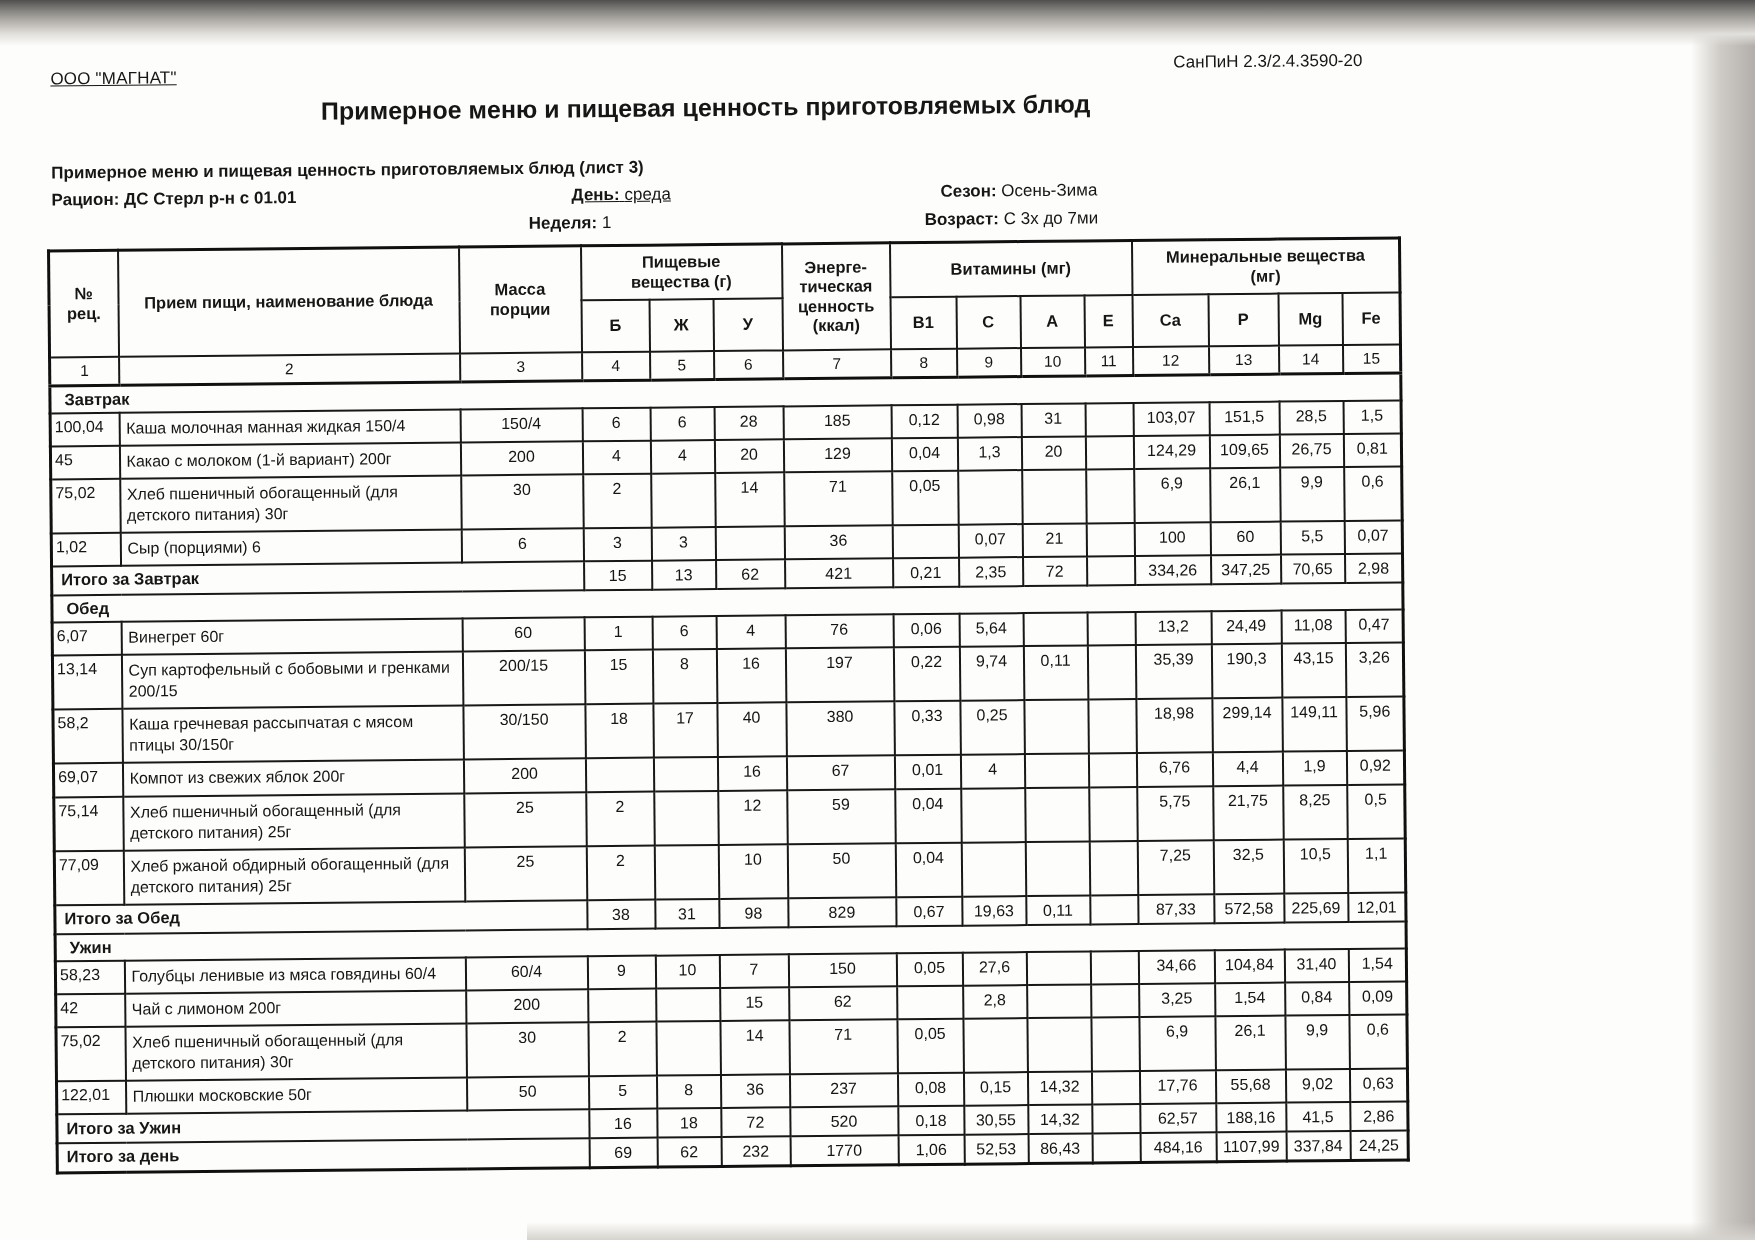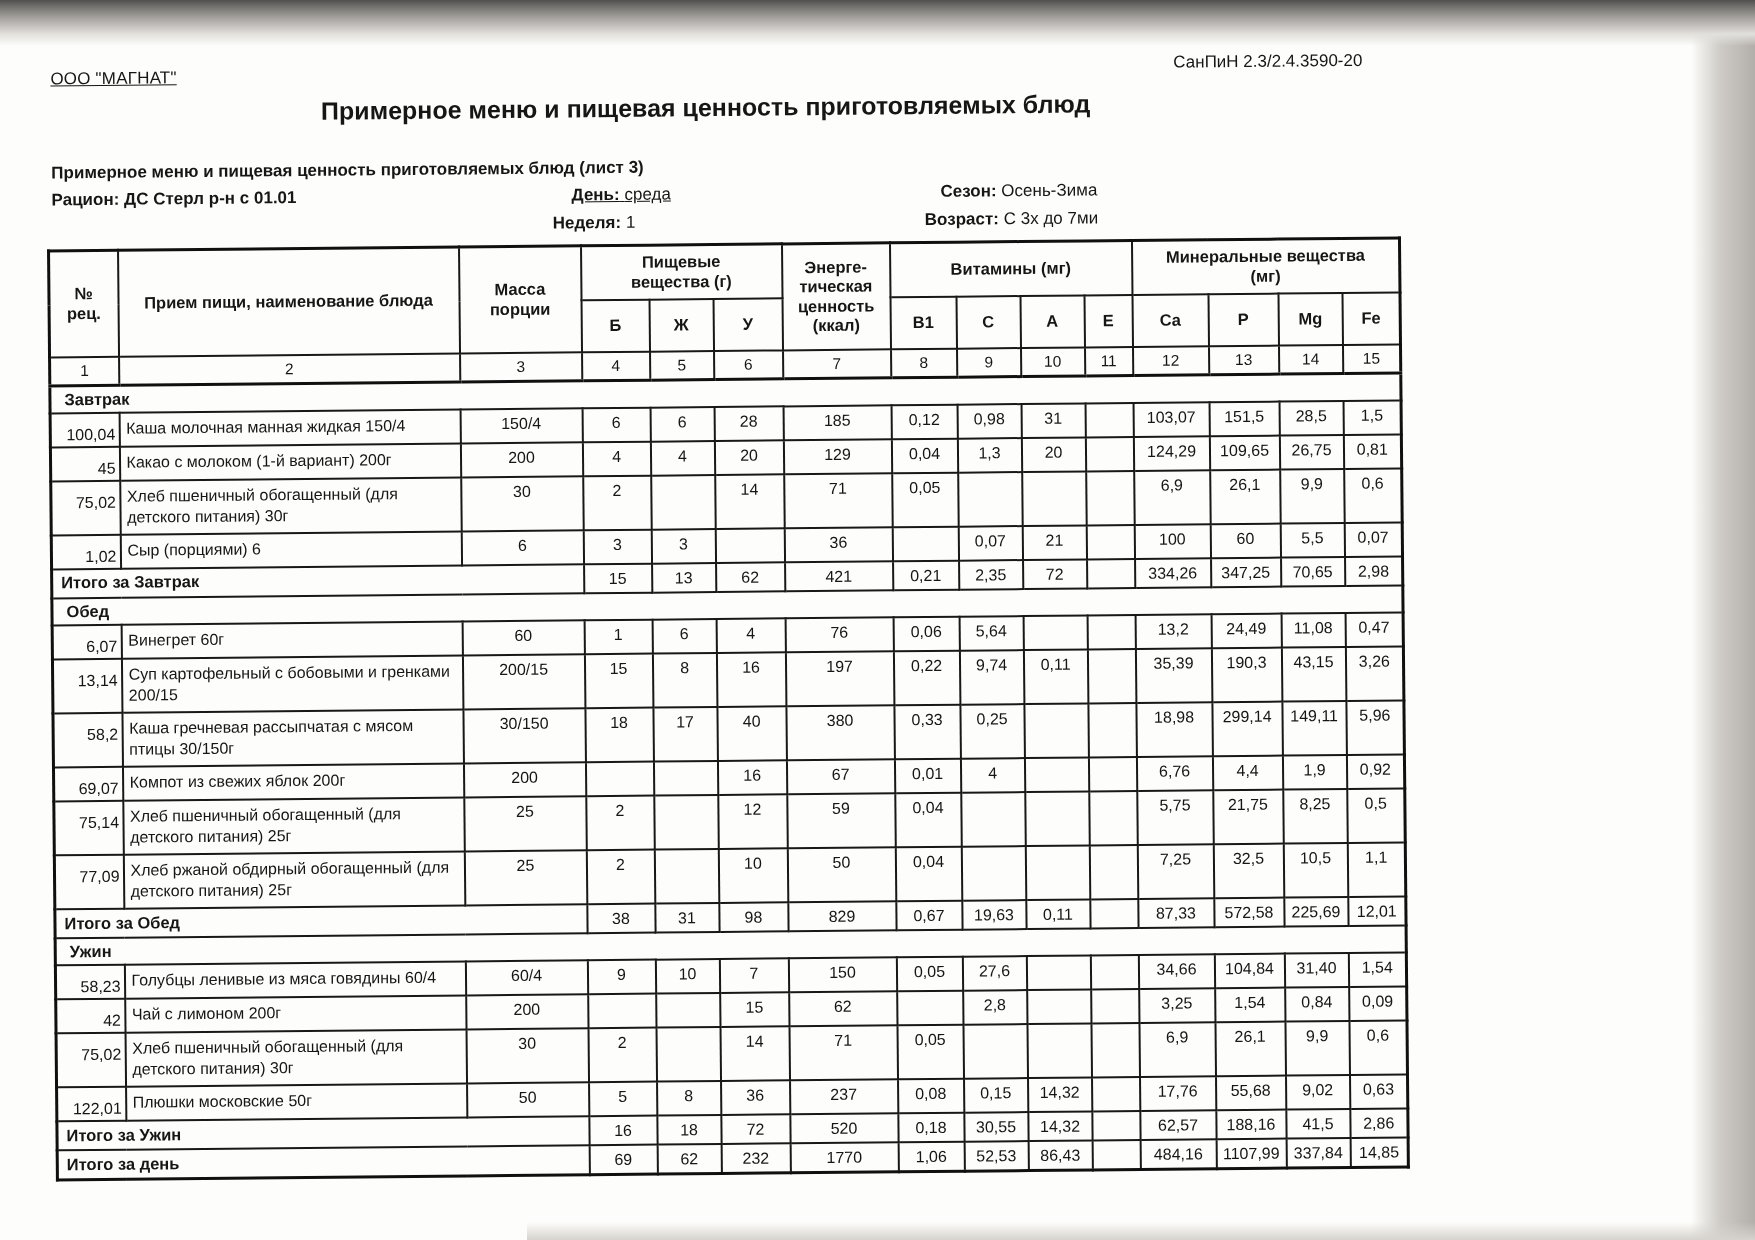--- a/index.html
+++ b/index.html
@@ -43,21 +43,21 @@
     font-weight:bold; text-align:center; vertical-align:middle;
     white-space:pre-line; line-height:1.18; font-size:16.5px; padding:3px 2px;
   }
   tr.grouprow { height:54px; }
   tr.subrow th { height:44px; }
   tr.numrow td {
     text-align:center; padding:1px; height:24px; font-size:15.5px;
     border-bottom:3px solid #101010;
   }
   td.section-cell { font-weight:bold; text-align:left; padding:3px 4px 3px 13px; font-size:16.5px; }
-  td.num  { text-align:right; vertical-align:top; padding-top:12px; }
+  td.num  { text-align:left; vertical-align:top; padding-top:4px; }
   td.name { text-align:left; vertical-align:top; padding:4px 4px 6px 6px; line-height:1.32; }
   td.c    { text-align:center; vertical-align:top; padding-top:4px; line-height:1.3; }
   td.v    { white-space:nowrap; }
   tr.total-row td { border-top:2px solid #101010; }
   td.total-label { font-weight:bold; text-align:left; padding:3px 4px 4px 8px; font-size:16.5px; }
 </style>
 </head>
 <body>
 
 <div class="scan-top"></div>
@@ -76,21 +76,21 @@
     <span class="lbl">ДС Стерл р-н с 01.01</span>
   </div>
   <div class="abs meta" style="left:575px; top:185px;text-decoration:underline;">
     <span class="lbl">День:</span>
     <span>среда</span>
   </div>
   <div class="abs meta" style="left:944px; top:185px;">
     <span class="lbl">Сезон:</span>
     <span>Осень-Зима</span>
   </div>
-  <div class="abs meta" style="left:556px; top:213px;text-align:right;">
+  <div class="abs meta" style="left:532px; top:213px;text-align:right;">
     <span class="lbl">Неделя:</span>
     <span>1</span>
   </div>
   <div class="abs meta" style="left:928px; top:213px;">
     <span class="lbl">Возраст:</span>
     <span>С 3х до 7ми</span>
   </div>
 
   <div class="abs tbl-wrap">
     <table>
@@ -458,18 +458,18 @@
             <td class="c v">62</td>
             <td class="c v">232</td>
             <td class="c v">1770</td>
             <td class="c v">1,06</td>
             <td class="c v">52,53</td>
             <td class="c v">86,43</td>
             <td class="c v"></td>
             <td class="c v">484,16</td>
             <td class="c v">1107,99</td>
             <td class="c v">337,84</td>
-            <td class="c v">14,85</td>
+            <td class="c v">24,25</td>
           </tr>
         </tbody>
     </table>
   </div>
 </div>
 
 </body></html>

